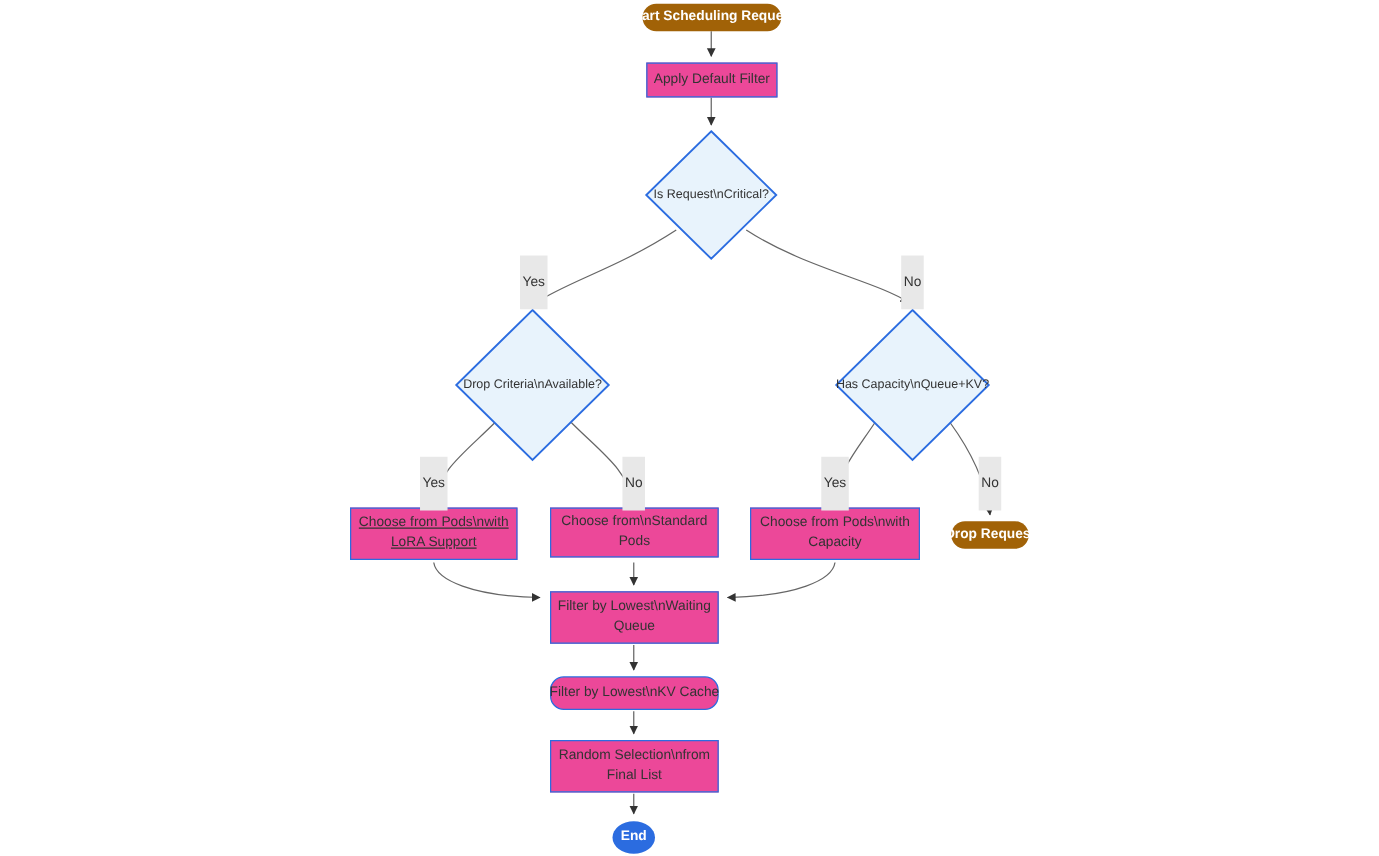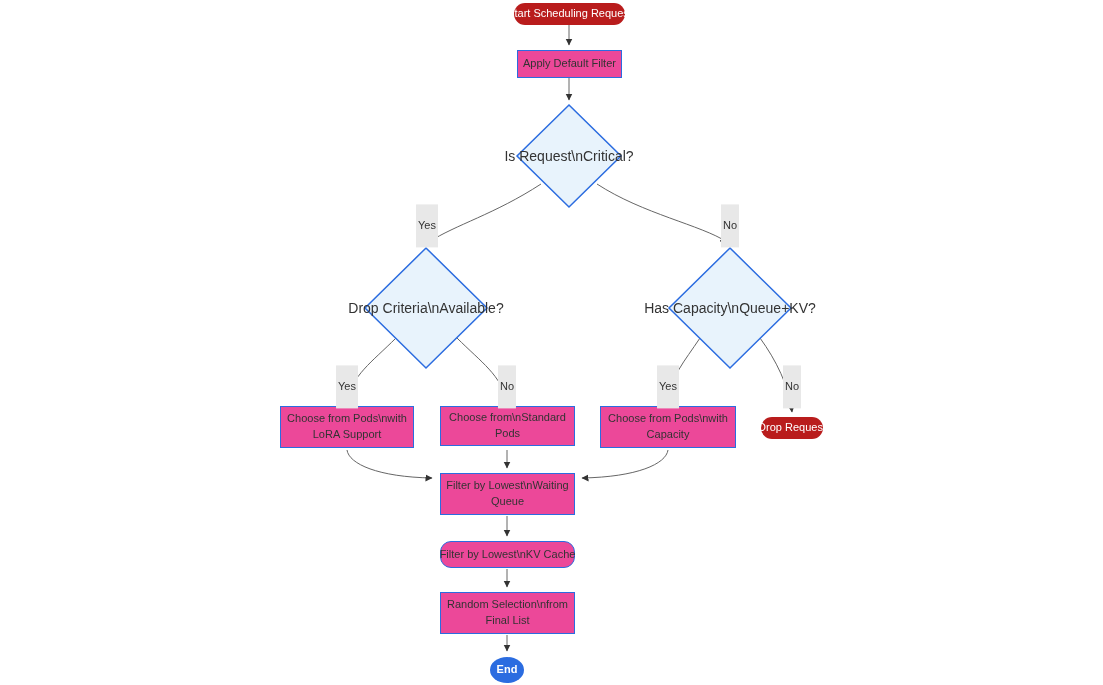--- a/index.html
+++ b/index.html
@@ -41,38 +41,38 @@
     font-size: 11px;
     line-height: 1.45;
     color: #333333;
   }
   .rect-node {
     background: #ec4899;
     border: 1.5px solid #2b6ce0;
     padding: 2px 3px;
   }
   .pill-node {
-    background: #b91c1c;
+    background: #a16207;
     color: #ffffff;
-    font-weight: 400;
+    font-weight: 700;
     border-radius: 12px;
     white-space: nowrap;
   }
   .circle-node {
     background: #2b6ce0;
     color: #ffffff;
     font-weight: 600;
     border-radius: 50%;
     white-space: nowrap;
   }
   .diamond-label {
     position: absolute;
     transform: translate(-50%, -50%);
     white-space: nowrap;
-    font-size: 14px;
+    font-size: 10px;
     color: #333333;
   }
   .edge-label {
     position: absolute;
     transform: translate(-50%, -50%);
     background: #e8e8e8;
     color: #333333;
     font-size: 11px;
     line-height: 1.2;
     padding: 15px 2px;
@@ -115,21 +115,21 @@
   <div class="node pill-node" style="left:514px; top:3px; width:111px; height:22px;">Start Scheduling Request</div>
 
   <div class="node rect-node nowrap" style="left:517px; top:50px; width:105px; height:28px;">Apply Default Filter</div>
 
   <div class="diamond-label" style="left:569px; top:156px;">Is Request\nCritical?</div>
 
   <div class="diamond-label" style="left:426px; top:308px;">Drop Criteria\nAvailable?</div>
 
   <div class="diamond-label" style="left:730px; top:308px;">Has Capacity\nQueue+KV?</div>
 
-  <div class="node rect-node" style="left:280px; top:406px; width:134px; height:42px;">Choose from Pods\nwith LoRA Support</div>
+  <div class="node rect-node" style="left:280px; top:406px; width:134px; height:42px;text-decoration:underline;">Choose from Pods\nwith LoRA Support</div>
 
   <div class="node rect-node" style="left:440px; top:406px; width:135px; height:40px;">Choose from\nStandard Pods</div>
 
   <div class="node rect-node" style="left:600px; top:406px; width:136px; height:42px;">Choose from Pods\nwith Capacity</div>
 
   <div class="node pill-node" style="left:761px; top:417px; width:62px; height:22px;">Drop Request</div>
 
   <div class="node rect-node" style="left:440px; top:473px; width:135px; height:42px;">Filter by Lowest\nWaiting Queue</div>
 
   <div class="node rect-node nowrap" style="left:440px; top:541px; width:135px; height:27px;border-radius:11px;">Filter by Lowest\nKV Cache</div>

